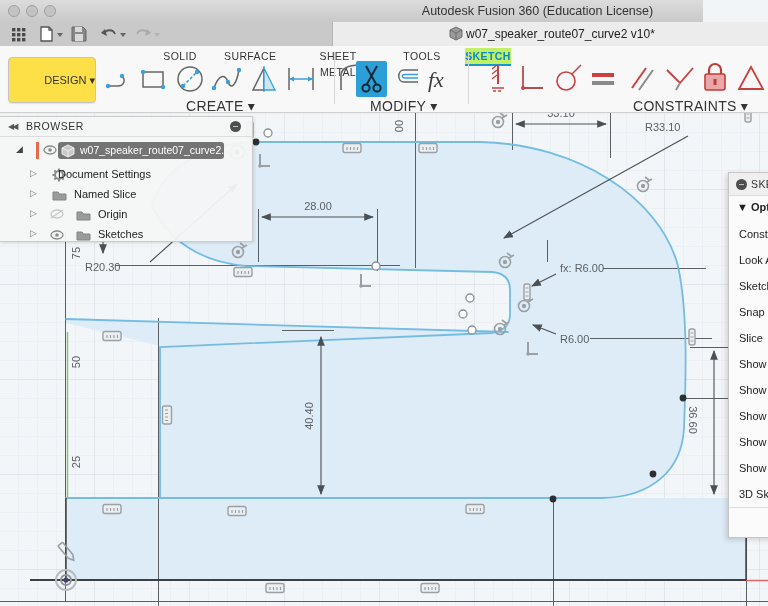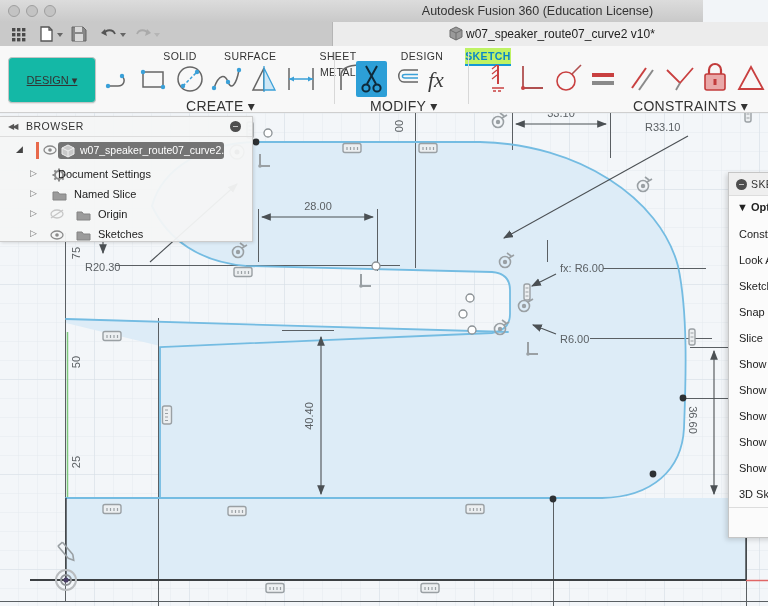--- a/index.html
+++ b/index.html
@@ -19,23 +19,23 @@
   #doc-tab{position:absolute;left:332px;top:0;width:436px;height:24px;background:#ececec;
     border-left:1px solid #b5b5b5;}
   #doc-tab-label{position:absolute;left:133px;top:5px;font-size:12px;color:#222;white-space:nowrap;}
   .qicon{position:absolute;top:3px;}
   
   #toolbar{left:0;top:46px;width:768px;height:66px;background:#f8f8f8;
     border-bottom:1px solid #cfcfcf;z-index:30;}
   .rtab{position:absolute;top:2px;height:16px;font-size:10.5px;color:#333;
     letter-spacing:.4px;text-align:center;line-height:16px;margin-left:48px;}
   .rtab.active{background:#bef264;color:#0a87c7;border-bottom:2px solid #1499d6;font-weight:bold;}
-  #design-btn{position:absolute;left:8px;top:11px;width:86px;height:44px;background:#14b8a6;
-    border:1px solid #c4c4c4;border-radius:4px;font-size:11px;color:#333;text-align:center;
-    line-height:44px;box-shadow:0 1px 1px rgba(0,0,0,.08);text-decoration:underline;}
+  #design-btn{position:absolute;left:8px;top:11px;width:86px;height:44px;background:#fde047;
+    border:1px solid #c4c4c4;border-radius:4px;font-size:11px;color:#333;text-align:right;
+    line-height:44px;box-shadow:0 1px 1px rgba(0,0,0,.08);}
   .grp-label{position:absolute;top:52px;font-size:14px;color:#333;letter-spacing:.3px;}
   .vsep{position:absolute;top:6px;height:52px;width:1px;background:#d8d8d8;}
   .tool{position:absolute;top:14px;}
   #trim-btn{position:absolute;left:356px;top:15px;width:31px;height:36px;background:#2d9fd7;border-radius:2px;}
   
   #browser{left:0;top:116px;width:253px;height:126px;background:rgba(244,245,246,.95);
     border:1px solid #cccccc;border-left:none;box-sizing:border-box;z-index:20;
     box-shadow:1px 1px 3px rgba(0,0,0,.12);}
   #browser .hdr{position:absolute;left:0;top:0;width:100%;height:19px;border-bottom:1px solid #ddd;}
   #browser .hdr .cap{position:absolute;left:26px;top:3px;font-size:10.5px;color:#333;letter-spacing:.5px;}
@@ -276,21 +276,21 @@
     <span id="doc-tab-label">w07_speaker_route07_curve2 v10*</span>
   </div>
 </div>
 
 <div id="toolbar" class="abs">
   <div id="design-btn">DESIGN ▾</div>
 
   <div class="rtab" style="left:110px;width:44px">SOLID</div>
   <div class="rtab" style="left:176px;width:52px">SURFACE</div>
   <div class="rtab" style="left:252px;width:76px">SHEET METAL</div>
-  <div class="rtab" style="left:352px;width:44px">DESIGN</div>
+  <div class="rtab" style="left:352px;width:44px">TOOLS</div>
   <div class="rtab active" style="left:417px;width:46px">SKETCH</div>
 
   <svg class="tool" style="left:104px" width="28" height="38">
     <path d="M4,26 L14,26 C20,26 22,20 18,16" fill="none" stroke="#666" stroke-width="1.5"></path>
     <circle cx="4" cy="26" r="2.2" fill="#3aa0d8"></circle>
       <circle cx="18" cy="16" r="2.2" fill="#3aa0d8"></circle>
   </svg>
   <svg class="tool" style="left:138px" width="30" height="38">
     <rect x="5" y="12" width="20" height="15" fill="none" stroke="#666" stroke-width="1.5"></rect>
     <circle cx="5" cy="12" r="2.2" fill="#3aa0d8"></circle>

